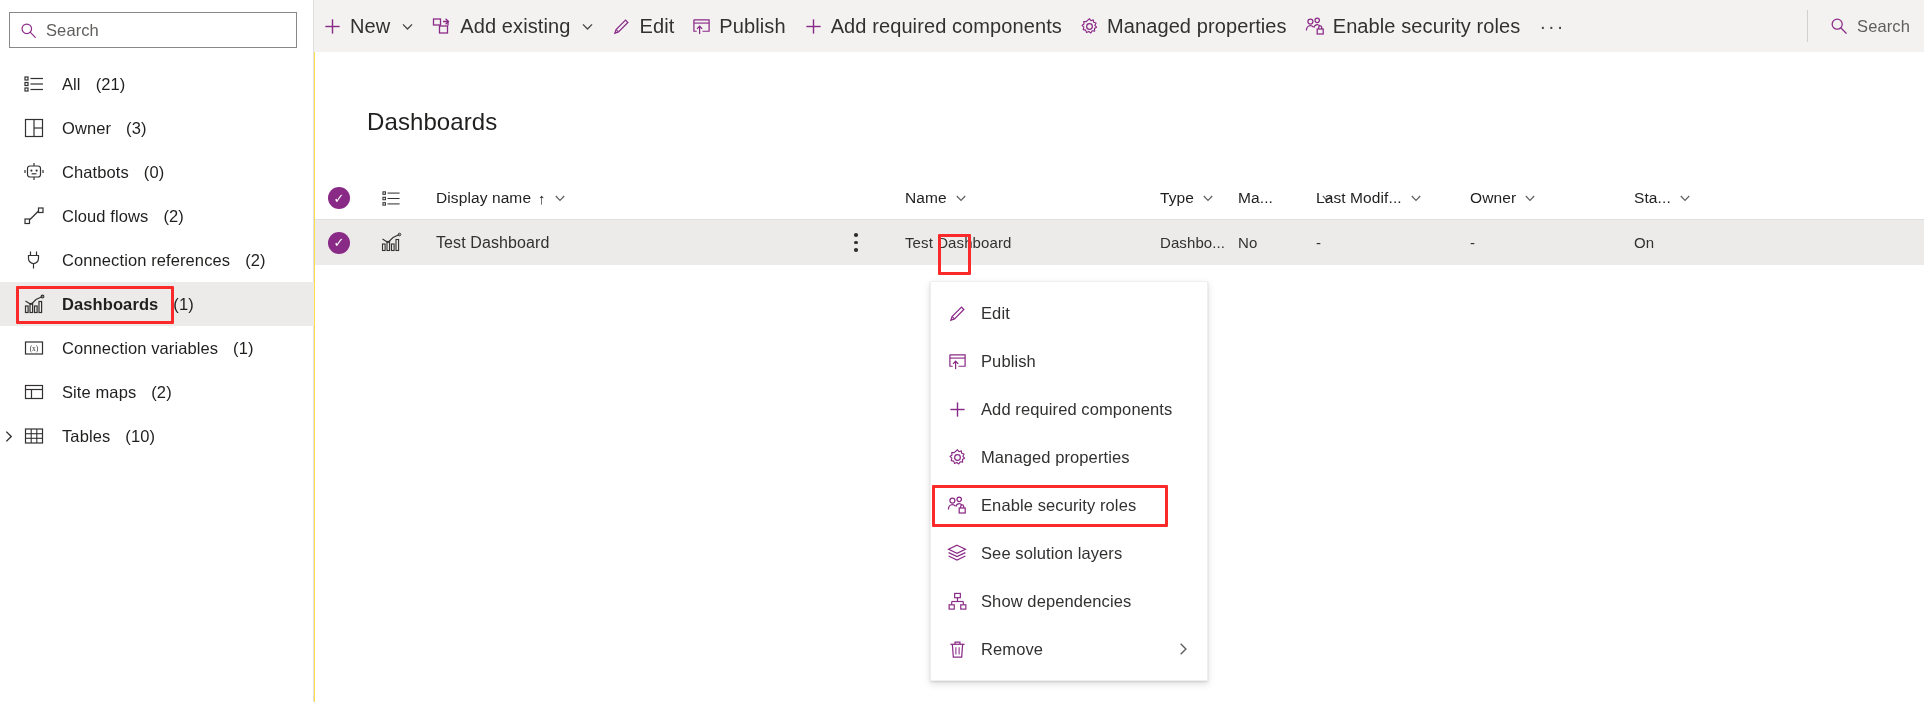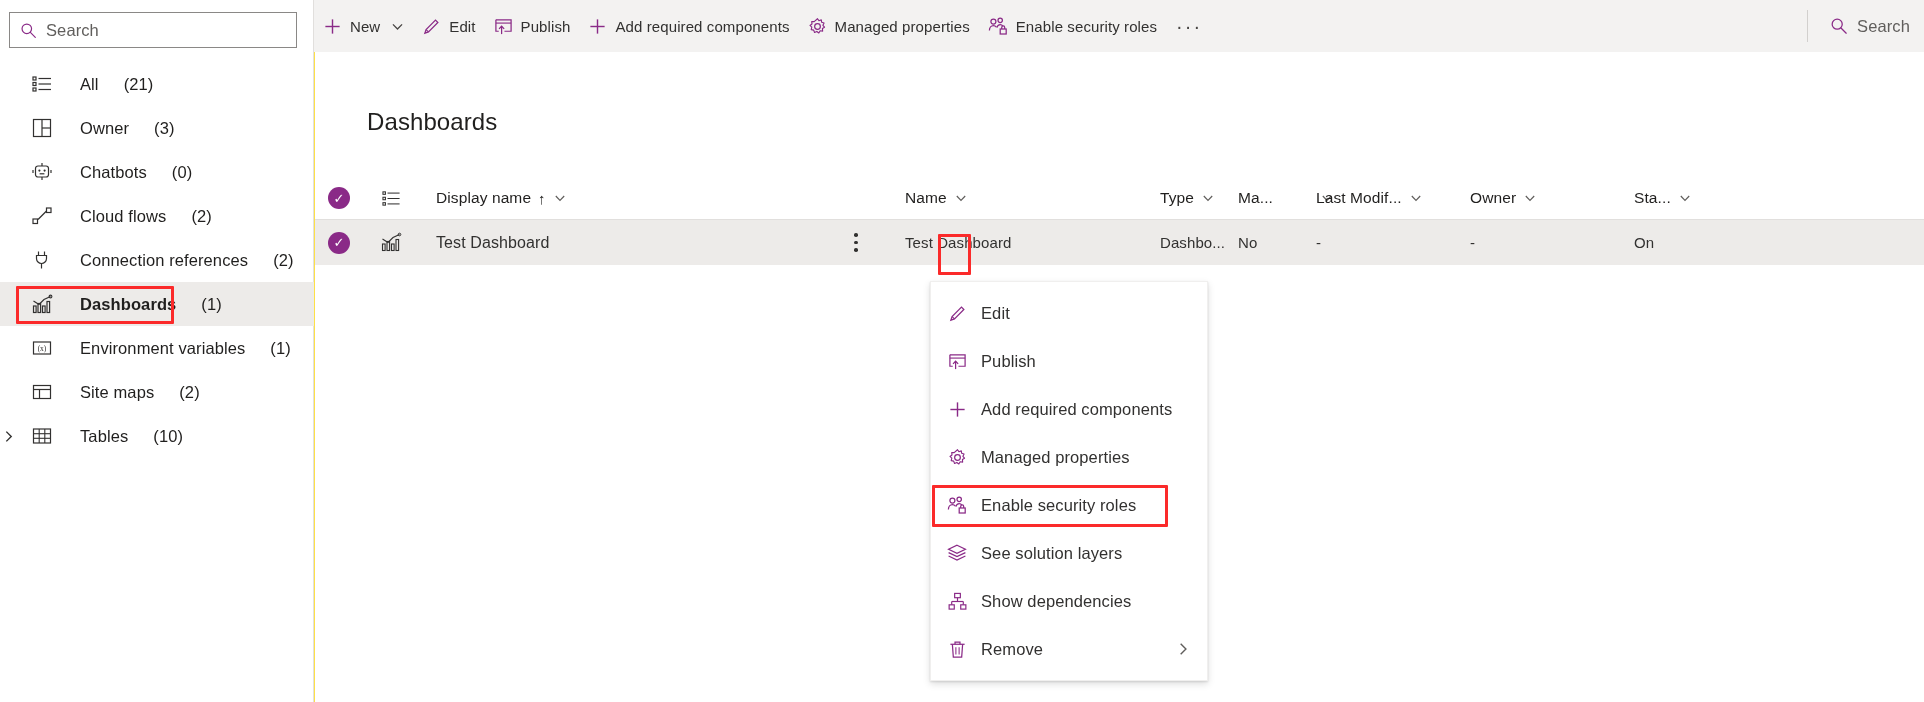--- a/index.html
+++ b/index.html
@@ -20,21 +20,21 @@
   }
   .search-box {
     position: absolute; left: 9px; top: 12px; width: 288px; height: 36px;
     border: 1px solid #8a8886; background: #ffffff;
     display: flex; align-items: center; padding: 0 10px; gap: 9px;
   }
   .search-box .ph { color: #605e5c; font-size: 16.5px; letter-spacing: .1px; }
   .nav-list { position: absolute; left: 0; top: 62px; width: 314px; }
   .nav-item {
     position: relative; display: flex; align-items: center;
-    height: 44px; padding-left: 32px; gap: 18px; cursor: pointer;
+    height: 44px; padding-left: 24px; gap: 8px; cursor: pointer;
   }
   .nav-item .n-icon {
     width: 30px; min-width: 30px; display: flex; align-items: center; justify-content: flex-start;
   }
   .nav-item .n-label {
     font-size: 16.5px; color: #201f1e; white-space: nowrap; letter-spacing: .1px;
   }
   .nav-item .n-count {
     font-size: 16.5px; color: #201f1e; margin-left: 7px; letter-spacing: .1px;
   }
@@ -50,21 +50,21 @@
 
   
   .toolbar {
     position: absolute; left: 314px; top: 0; width: 1610px; height: 52px;
     background: #f3f2f1; display: flex; align-items: center;
   }
   .tb-item {
     display: flex; align-items: center; height: 52px; padding: 0 9px;
     gap: 8px; cursor: pointer; white-space: nowrap;
   }
-  .tb-item .tb-label { font-size: 15px; color: #323130; letter-spacing: .1px; }
+  .tb-item .tb-label { font-size: 20px; color: #323130; letter-spacing: .1px; }
   .tb-chev { color: #484644; margin-left: 3px; display: flex; align-items: center; }
   .tb-sep {
     width: 1px; height: 32px; background: #d2d0ce; margin: 0 0px;
   }
   .tb-spacer { flex: 1 1 auto; }
   .tb-search {
     display: flex; align-items: center; gap: 9px; height: 52px;
     padding: 0 14px 0 22px; cursor: text;
   }
   .tb-search .ph { font-size: 16.5px; color: #605e5c; letter-spacing: .1px; }
@@ -242,21 +242,21 @@
         <span class="n-count">(1)</span>
       </div>
 
       <div class="nav-item">
         <span class="n-icon">
           <svg width="20" height="20" viewBox="0 0 20 20">
             <rect x="1.5" y="4" width="17" height="12" fill="none" stroke="#323130" stroke-width="1.2"></rect>
             <text x="10" y="12.8" font-size="7.5" text-anchor="middle" fill="#323130" font-family="Liberation Serif, serif">(x)</text>
           </svg>
         </span>
-        <span class="n-label">Environment variables</span>
+        <span class="n-label">Connection variables</span>
         <span class="n-count">(1)</span>
       </div>
 
       <div class="nav-item">
         <span class="n-icon">
           <svg width="20" height="20" viewBox="0 0 20 20">
             <rect x="1.5" y="3.5" width="17" height="13" fill="none" stroke="#323130" stroke-width="1.2"></rect>
             <line x1="1.5" y1="7.5" x2="18.5" y2="7.5" stroke="#323130" stroke-width="1.2"></line>
             <line x1="7.5" y1="7.5" x2="7.5" y2="16.5" stroke="#323130" stroke-width="1.2"></line>
           </svg>
@@ -299,20 +299,36 @@
           </svg>
       </span>
       <span class="tb-label">New</span>
       <span class="tb-chev">
         <svg width="13" height="13" viewBox="0 0 12 12">
             <polyline points="1.8,4 6,8.3 10.2,4" fill="none" stroke="#484644" stroke-width="1.2"></polyline>
           </svg>
       </span>
     </div>
 
+    <div class="tb-item">
+      <span>
+        <svg width="20" height="20" viewBox="0 0 20 20">
+          <rect x="1.5" y="3" width="7" height="6" fill="none" stroke="#8a2a87" stroke-width="1.3"></rect>
+          <rect x="7.5" y="10" width="8" height="7" fill="none" stroke="#8a2a87" stroke-width="1.3"></rect>
+          <path d="M11 5.5 h5 v4" fill="none" stroke="#8a2a87" stroke-width="1.3"></path>
+          <polyline points="13.6,2.8 16.4,5.5 13.6,8.2" fill="none" stroke="#8a2a87" stroke-width="1.3"></polyline>
+        </svg>
+      </span>
+      <span class="tb-label">Add existing</span>
+      <span class="tb-chev">
+        <svg width="13" height="13" viewBox="0 0 12 12">
+            <polyline points="1.8,4 6,8.3 10.2,4" fill="none" stroke="#484644" stroke-width="1.2"></polyline>
+          </svg>
+      </span>
+    </div>
 
     <div class="tb-item">
       <span>
         <svg width="19" height="19" viewBox="0 0 20 20">
             <path d="M3 17 L4.3 13.2 L14.2 3.3 L16.7 5.8 L6.8 15.7 Z" fill="none" stroke="#8a2a87" stroke-width="1.3"></path>
             <line x1="4.3" y1="13.2" x2="6.8" y2="15.7" stroke="#8a2a87" stroke-width="1.1"></line>
           </svg>
       </span>
       <span class="tb-label">Edit</span>
     </div>

